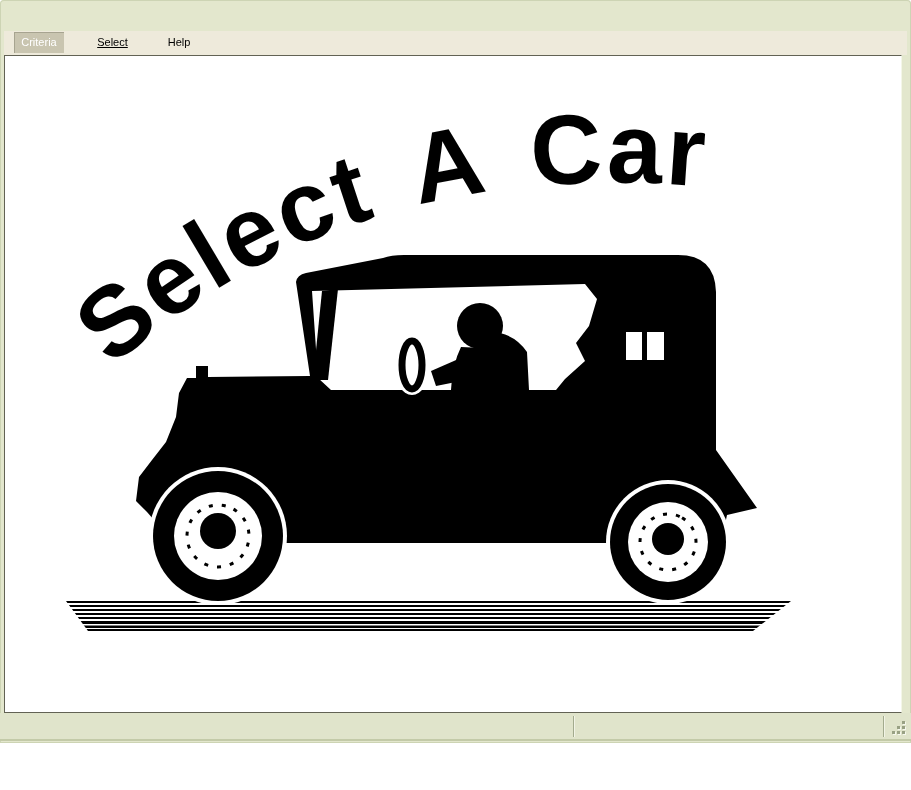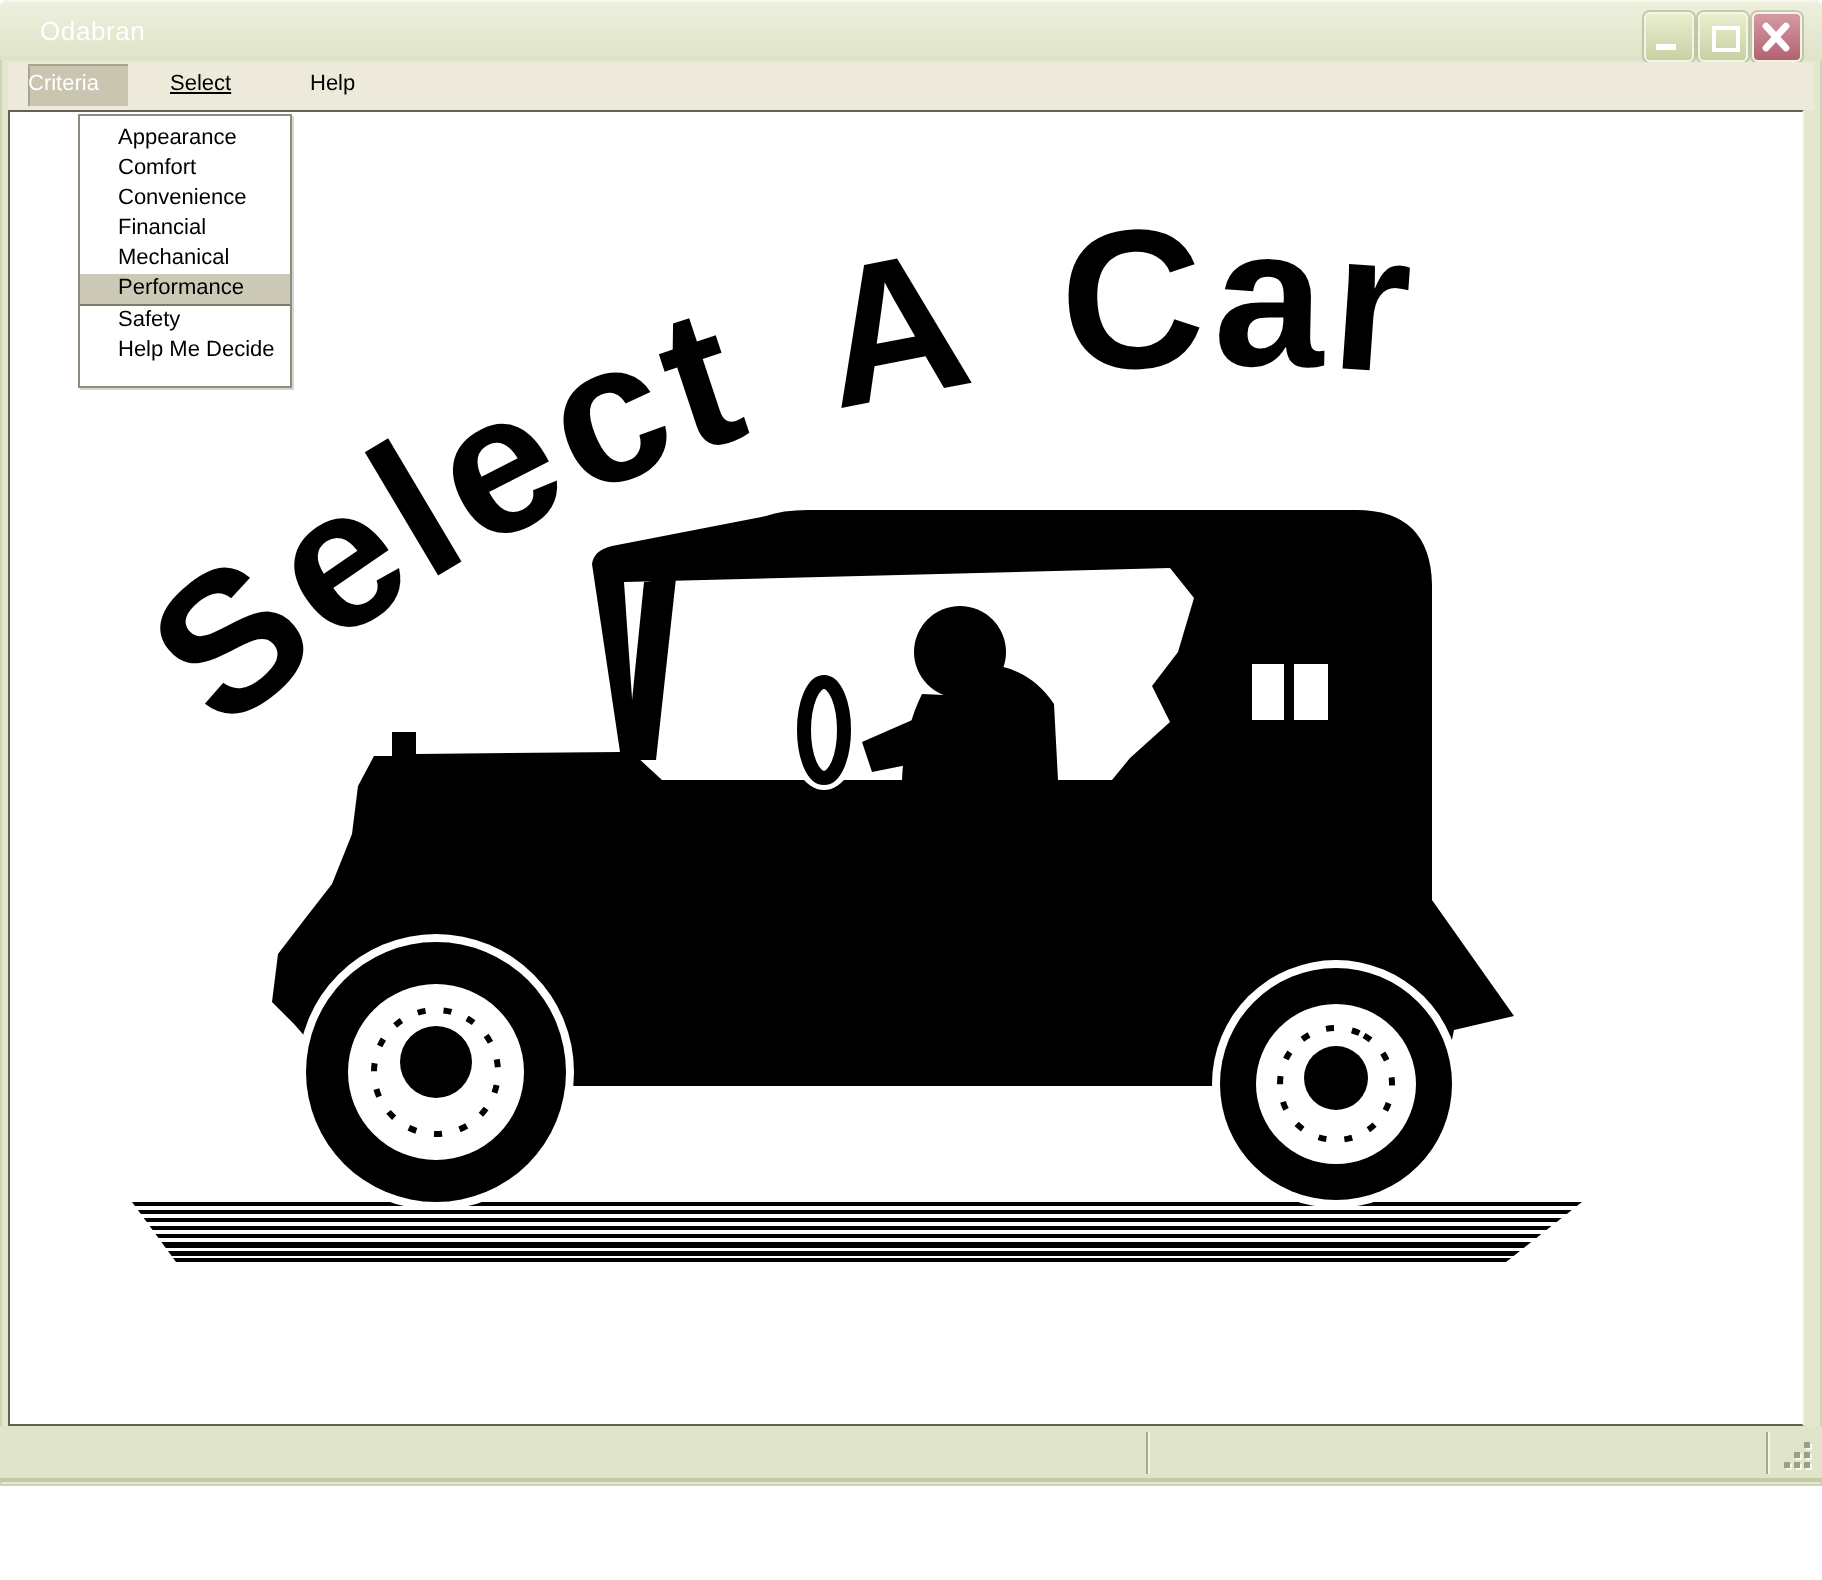--- a/index.html
+++ b/index.html
@@ -17,21 +17,21 @@
   .winbtn{position:absolute;top:5px;width:25px;height:25px;border:1px solid #f2f5e4;
           border-radius:3px;box-sizing:border-box;box-shadow:0 0 0 1px rgba(150,158,120,.45);}
   .btn-min{left:822px;background:linear-gradient(#e9efcf,#c6d1a2);}
   .btn-max{left:849px;background:linear-gradient(#e9efcf,#c6d1a2);}
   .btn-close{left:876px;background:linear-gradient(#d69aa4,#b2616f);}
   .glyph-min{position:absolute;left:5px;bottom:5px;width:10px;height:3px;background:#ffffff;}
   .glyph-max{position:absolute;left:6px;top:6px;width:10px;height:9px;border:2px solid #ffffff;}
   .glyph-close{position:absolute;left:3px;top:4px;}
   
   .menubar{position:absolute;left:4px;top:31px;width:903px;height:24px;background:#eeeadb;}
-  .menu-item{position:absolute;top:1px;height:21px;line-height:21px;text-align:left;
+  .menu-item{position:absolute;top:1px;height:21px;line-height:21px;text-align:center;
              font-size:11px;color:#000;cursor:default;}
   .menu-item:nth-child(1){left:10px;width:50px;}
   .menu-item:nth-child(2){left:81px;width:55px;text-decoration:underline;}
   .menu-item:nth-child(3){left:151px;width:48px;}
   .menu-item.open{background:#c9c5b0;color:#ffffff;box-shadow:inset 1px 1px 0 #a7a490;}
   
   .client{position:absolute;left:4px;top:55px;width:898px;height:658px;background:#ffffff;
           border:1px solid;border-color:#626254 #f4f6e8 #626254 #626254;box-sizing:border-box;}
   .client svg{position:absolute;left:0;top:0;}
   
@@ -53,34 +53,20 @@
   .grip i.g1{right:0;bottom:0;} .grip i.g2{right:0;bottom:5px;} .grip i.g3{right:5px;bottom:0;}
   .grip i.g4{right:0;bottom:10px;} .grip i.g5{right:10px;bottom:0;} .grip i.g6{right:5px;bottom:5px;}
   .arc-text{font-family:"Liberation Sans",sans-serif;font-weight:bold;font-size:99px;
             letter-spacing:3px;word-spacing:14px;}
 </style>
 </head>
 <body>
 
 <div class="window">
 
-  <div class="titlebar">
-    <span class="title-text">Odabran</span>
-    <div class="winbtn btn-min">
-      <span class="glyph-min"></span>
-    </div>
-    <div class="winbtn btn-max">
-      <span class="glyph-max"></span>
-    </div>
-    <div class="winbtn btn-close">
-      <svg class="glyph-close" width="17" height="16" viewBox="0 0 17 16">
-        <path d="M3,2 L13,13 M13,2 L3,13" stroke="#ffffff" stroke-width="3.4" stroke-linecap="round" fill="none"></path>
-      </svg>
-    </div>
-  </div>
 
   <div class="menubar">
       <div class="menu-item open">Criteria</div>
       <div class="menu-item">Select</div>
       <div class="menu-item">Help</div>
     </div>
 
   <div class="client">
 
     <svg width="896" height="656" viewBox="5 56 896 656" preserveAspectRatio="none">
@@ -144,30 +130,20 @@
         <g>
           <circle cx="668" cy="542" r="62" fill="#ffffff"></circle>
           <circle cx="668" cy="542" r="58" fill="#000"></circle>
           <circle cx="668" cy="542" r="40" fill="#ffffff"></circle>
           <circle cx="668" cy="542" r="28" fill="none" stroke="#000" stroke-width="3" stroke-dasharray="4 9" transform="rotate(-60 668 542)"></circle>
           <circle cx="668" cy="539" r="16" fill="#000"></circle>
         </g>
       </g>
     </svg>
 
-    <div class="dropdown">
-        <div class="dd-item">Appearance</div>
-        <div class="dd-item">Comfort</div>
-        <div class="dd-item">Convenience</div>
-        <div class="dd-item">Financial</div>
-        <div class="dd-item">Mechanical</div>
-        <div class="dd-item selected">Performance</div>
-        <div class="dd-item">Safety</div>
-        <div class="dd-item">Help Me Decide</div>
-      </div>
   </div>
 
   <div class="statusbar">
     <div class="sb-div d1"></div>
     <div class="sb-div d2"></div>
     <div class="grip">
       <i class="g1"></i>
         <i class="g2"></i>
         <i class="g3"></i>
         <i class="g4"></i>

